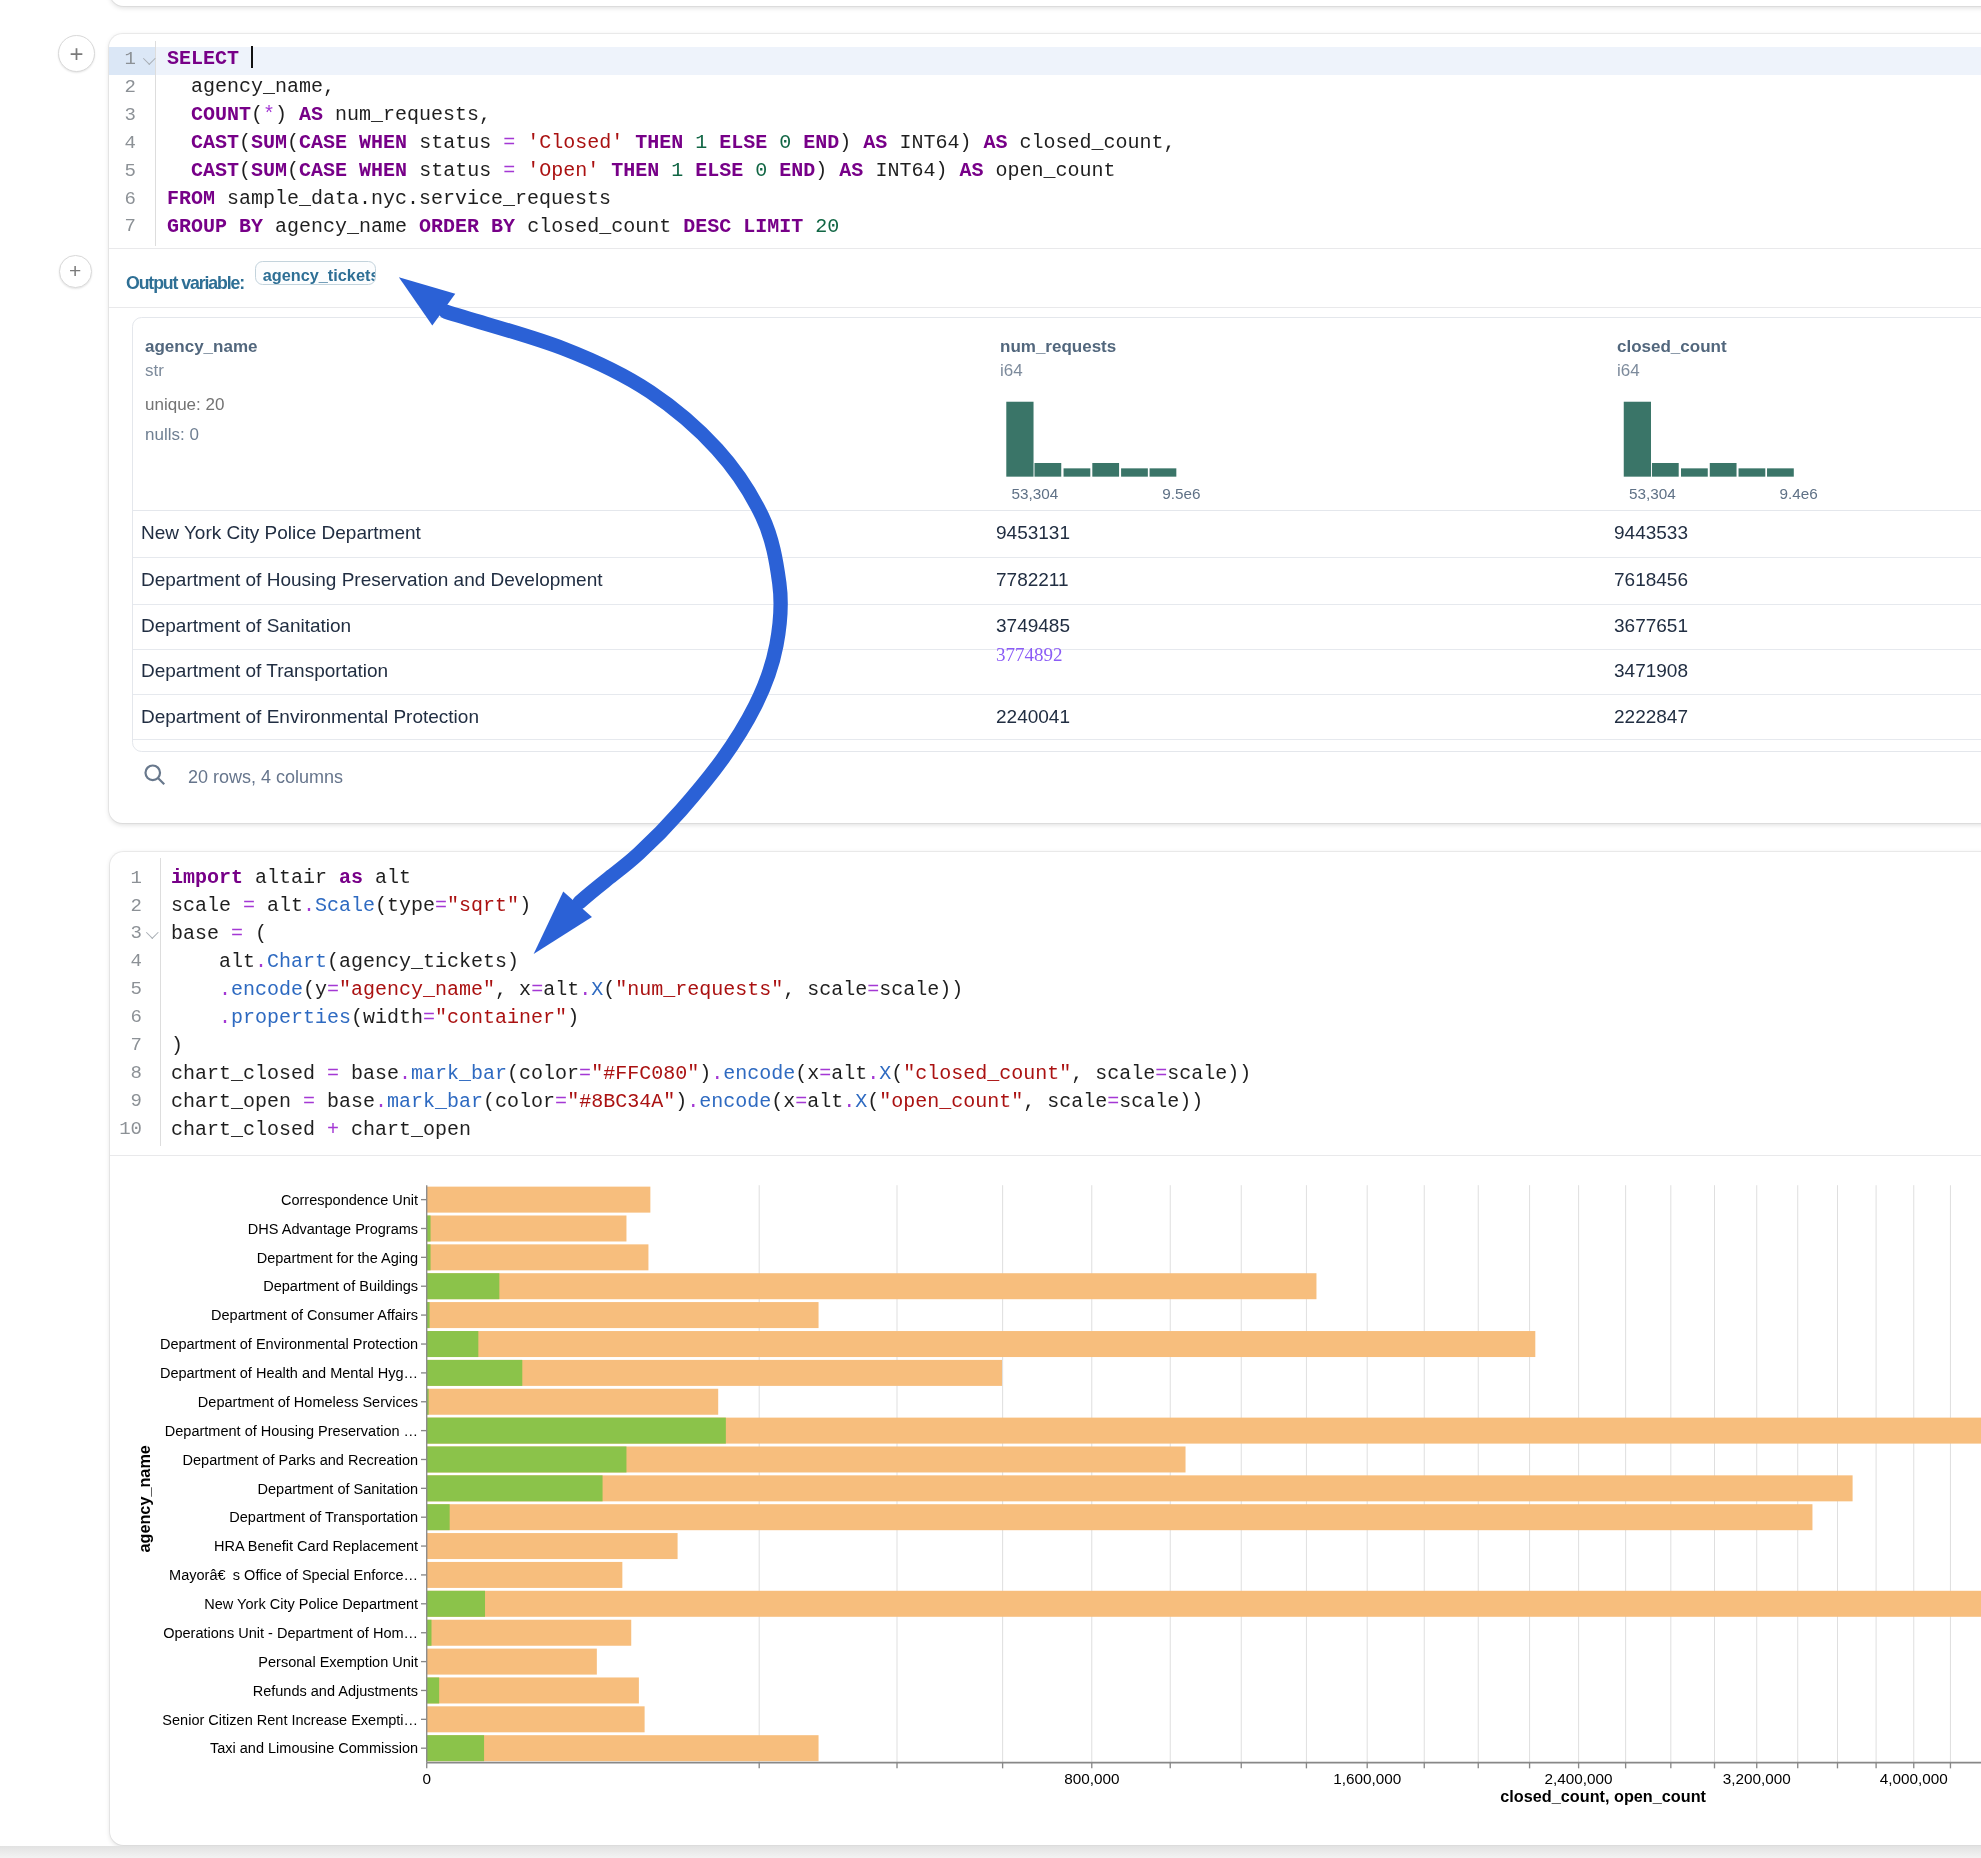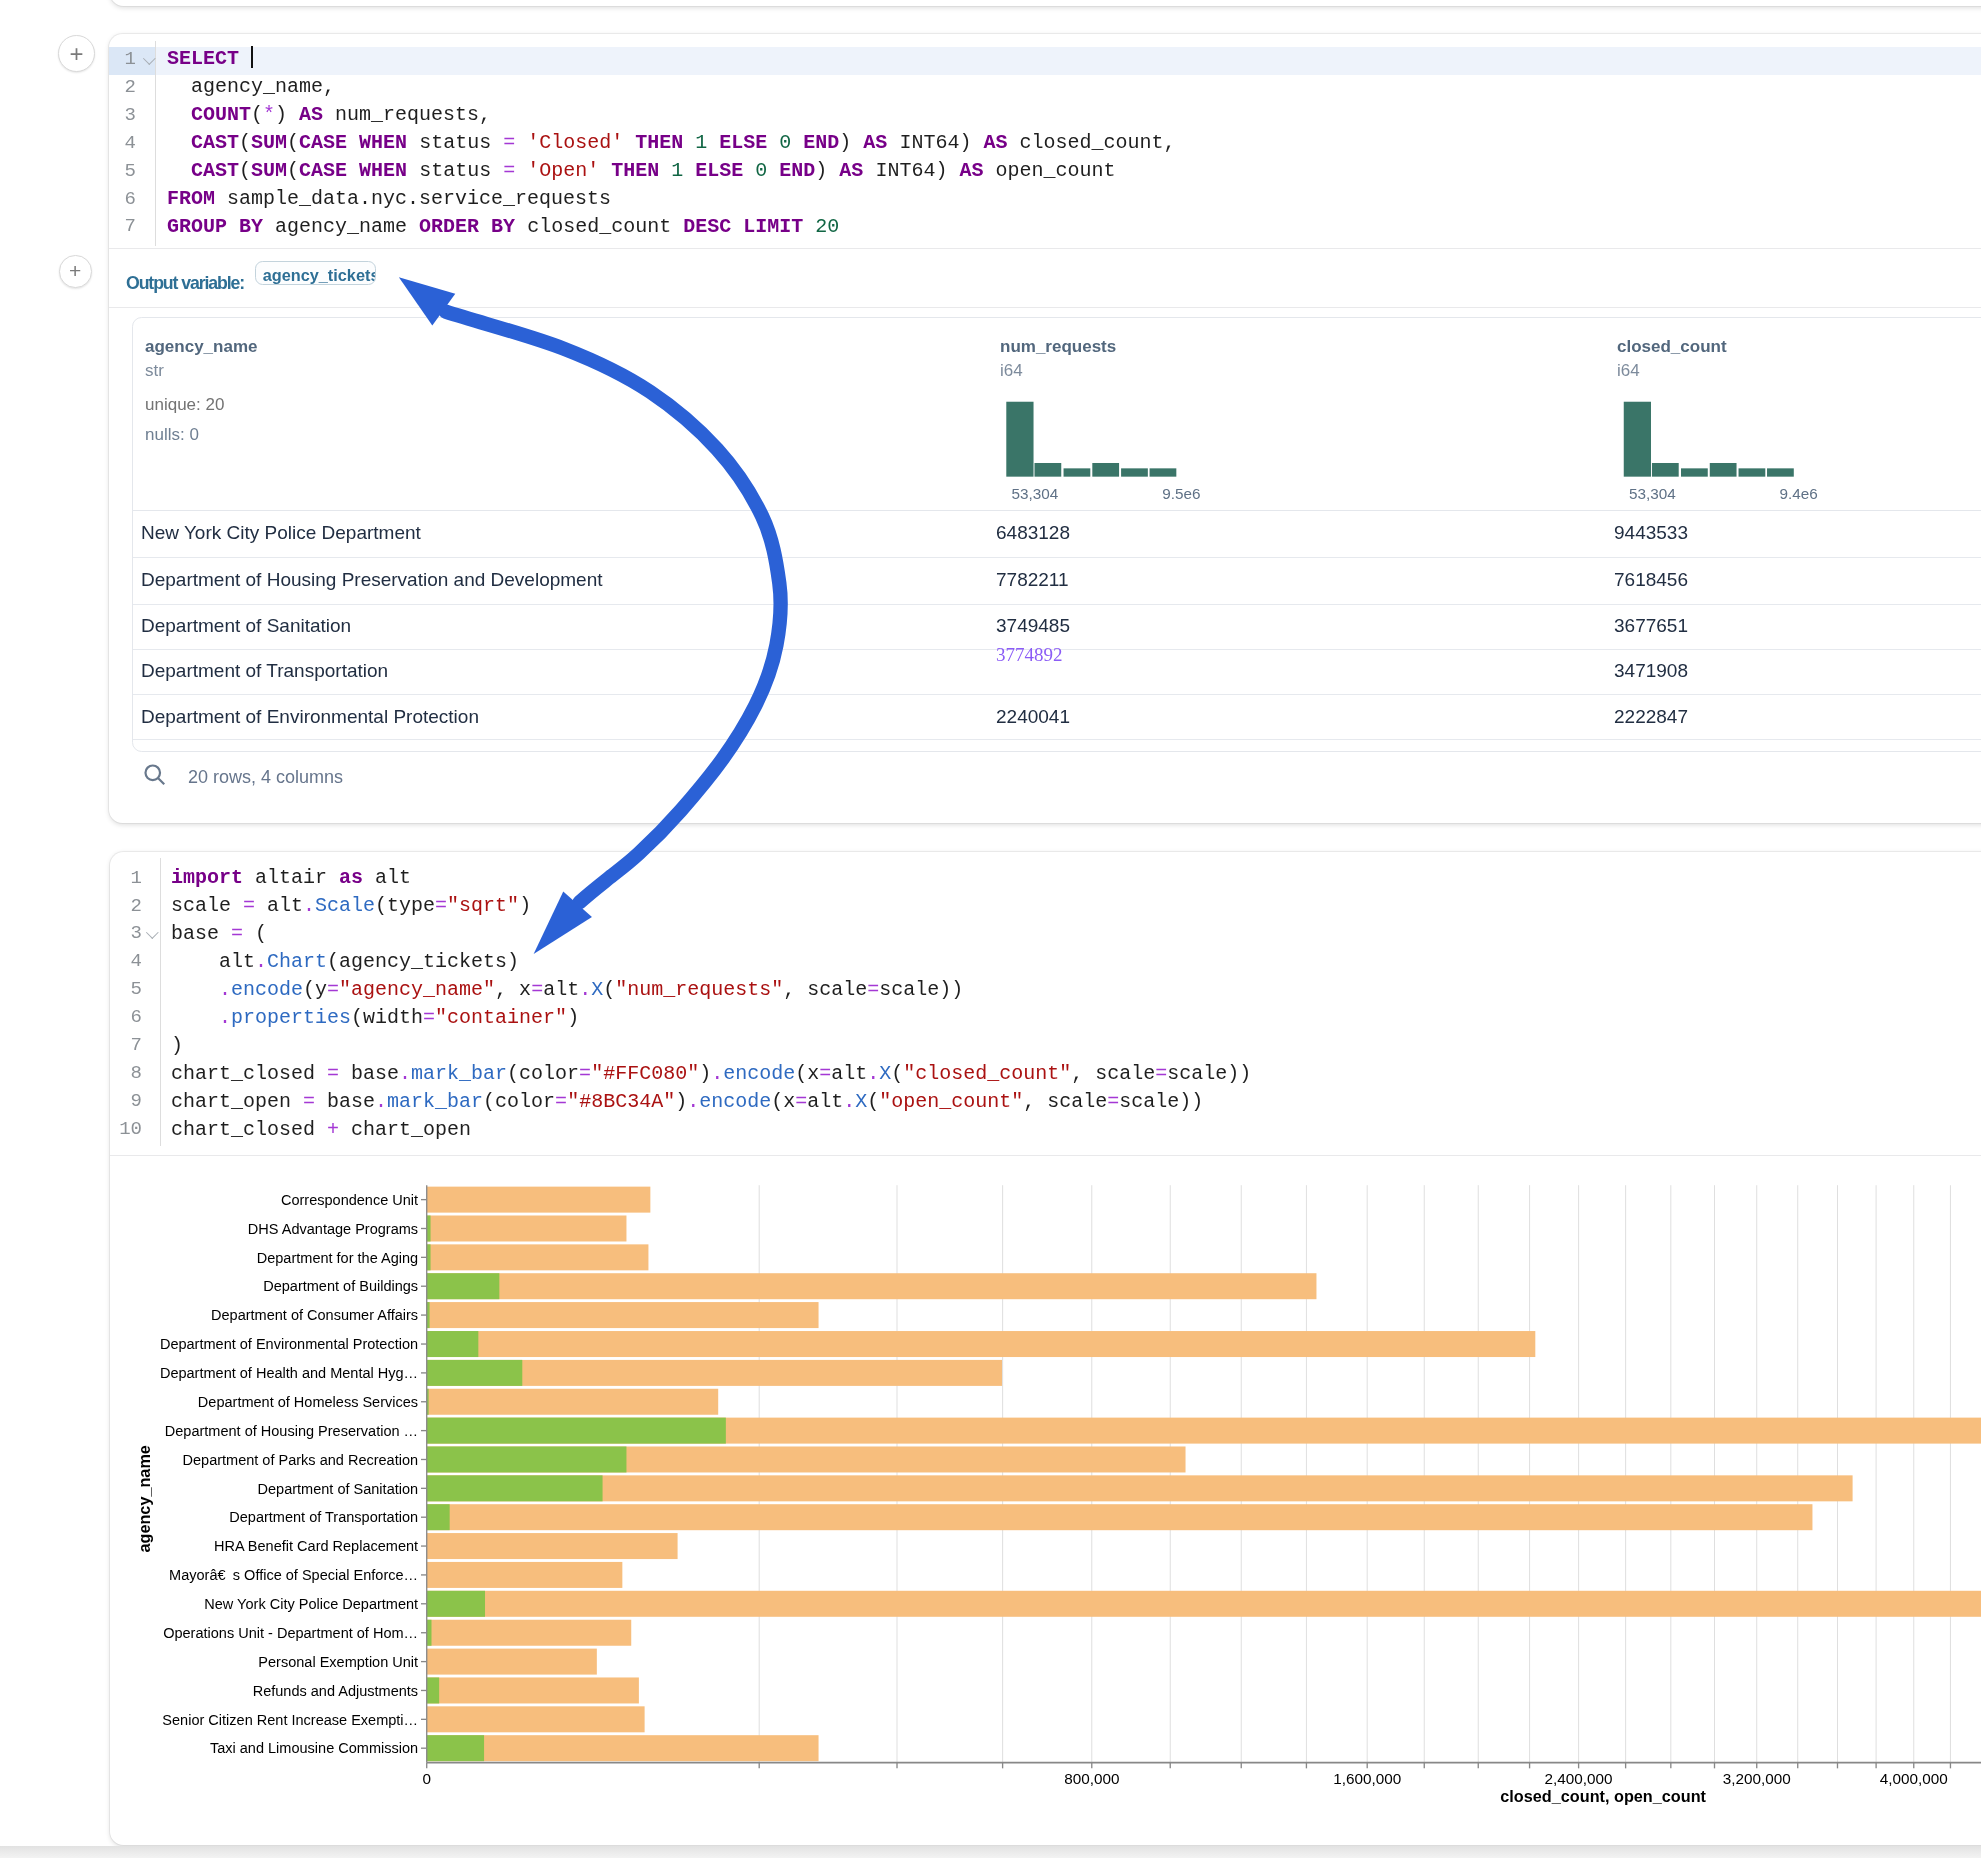--- a/index.html
+++ b/index.html
@@ -103,21 +103,21 @@
     </g>
   </svg>
 
   <div class="divider" style="left:133px; top:510px; width:1862px; background:#e4e7ec;"></div>
   <div class="divider" style="left:133px; top:557px; width:1862px; background:#e6e9ee;"></div>
   <div class="divider" style="left:133px; top:604px; width:1862px; background:#e6e9ee;"></div>
   <div class="divider" style="left:133px; top:649px; width:1862px; background:#e6e9ee;"></div>
   <div class="divider" style="left:133px; top:694px; width:1862px; background:#e6e9ee;"></div>
   <div class="divider" style="left:133px; top:739px; width:1862px; background:#e6e9ee;"></div>
   <div class="t" style="left:141px; top:523px; font-size:19px; color:#212e42;">New York City Police Department</div>
-  <div class="t" style="left:996px; top:523px; font-size:19px; color:#212e42;">6483128</div>
+  <div class="t" style="left:996px; top:523px; font-size:19px; color:#212e42;">9453131</div>
   <div class="t" style="left:1614px; top:523px; font-size:19px; color:#212e42;">9443533</div>
   <div class="t" style="left:141px; top:570px; font-size:19px; color:#212e42;">Department of Housing Preservation and Development</div>
   <div class="t" style="left:996px; top:570px; font-size:19px; color:#212e42;">7782211</div>
   <div class="t" style="left:1614px; top:570px; font-size:19px; color:#212e42;">7618456</div>
   <div class="t" style="left:141px; top:616px; font-size:19px; color:#212e42;">Department of Sanitation</div>
   <div class="t" style="left:996px; top:616px; font-size:19px; color:#212e42;">3749485</div>
   <div class="t" style="left:1614px; top:616px; font-size:19px; color:#212e42;">3677651</div>
   <div class="t" style="left:141px; top:661px; font-size:19px; color:#212e42;">Department of Transportation</div>
   <div class="t" style="left:996px; top:645px; font-size:19px; color:#8b5cf6;font-family:Liberation Serif, serif;">3774892</div>
   <div class="t" style="left:1614px; top:661px; font-size:19px; color:#212e42;">3471908</div>

